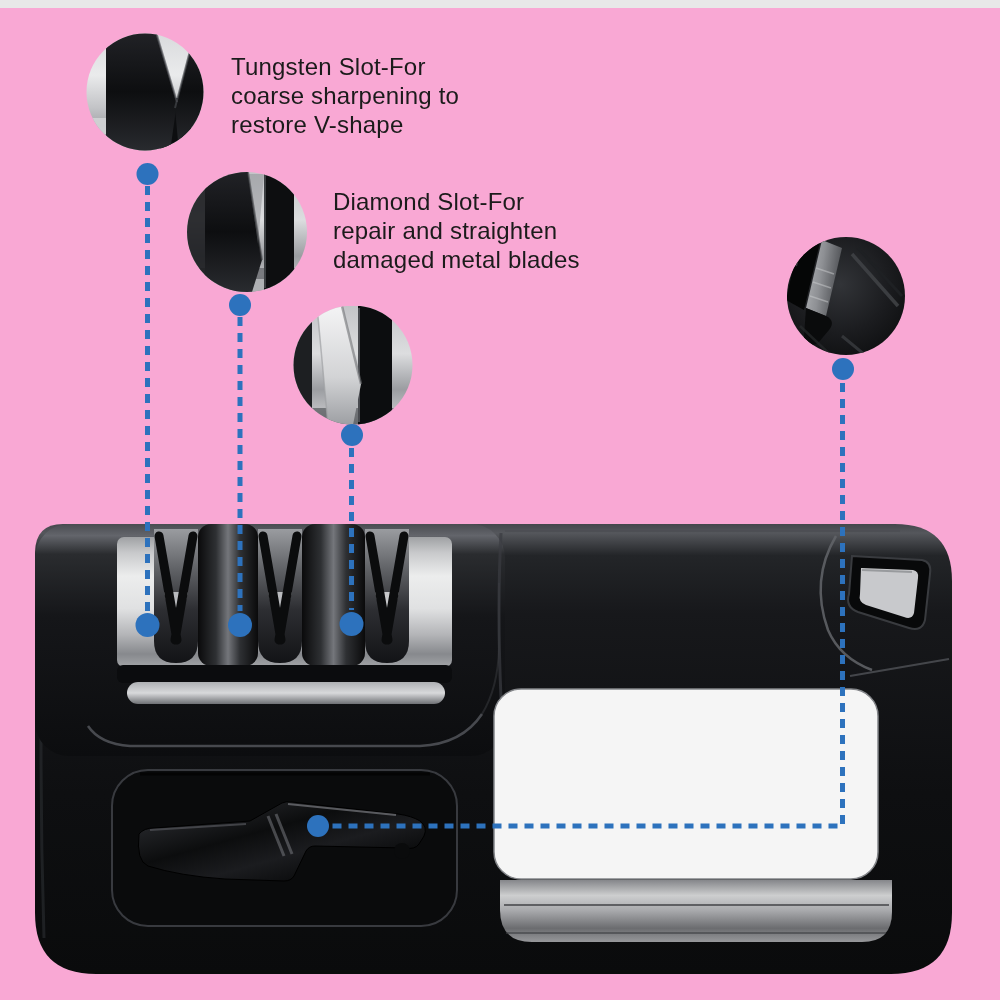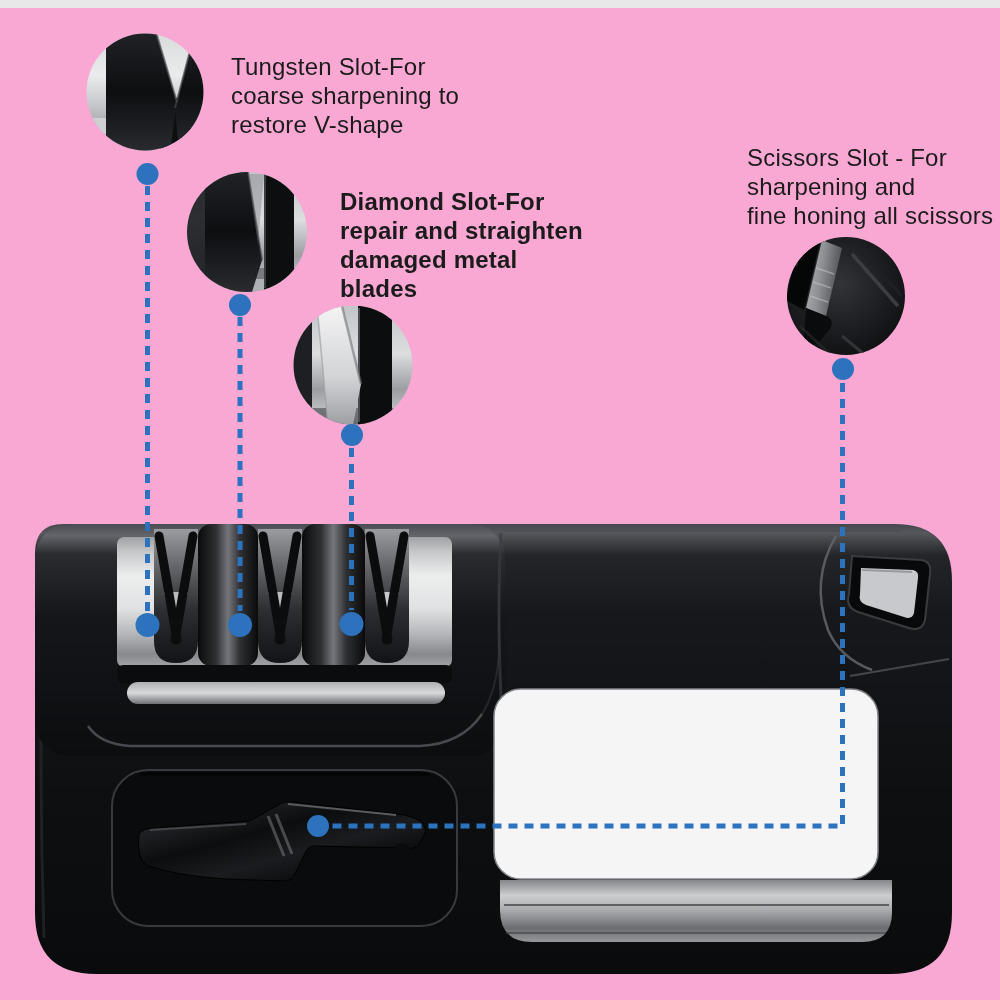--- a/index.html
+++ b/index.html
@@ -8,21 +8,21 @@
     background:#f9a8d4;overflow:hidden;
     font-family:"Liberation Sans", sans-serif;
   }
   .stage svg{position:absolute;left:0;top:0;width:1000px;height:1000px;display:block;}
   .callout-label{
     position:absolute;
     font-size:24px;line-height:29px;color:#1b1b1b;
     white-space:pre-line;letter-spacing:0.2px;
   }
   #label-tungsten{left:231px;top:44px;width:230px;}
-  #label-diamond{left:340px;top:179px;width:250px;font-weight:bold;}
+  #label-diamond{left:333px;top:179px;width:250px;}
   #label-ceramic{left:431px;top:331px;width:240px;}
   #label-scissors{left:747px;top:135px;width:250px;}
 </style>
 </head>
 <body>
 
 <div class="stage">
 
 <svg viewBox="0 0 1000 1000" aria-hidden="true">
   <defs>
@@ -267,17 +267,14 @@
 
 <div class="callout-label" id="label-tungsten">Tungsten Slot-For
 coarse sharpening to
 restore V-shape</div>
 
 <div class="callout-label" id="label-diamond">Diamond Slot-For
 repair and straighten
 damaged metal blades</div>
 
 
-<div class="callout-label" id="label-scissors">Scissors Slot - For
-sharpening and
-fine honing all scissors</div>
 
 </div>
 
 </body></html>

